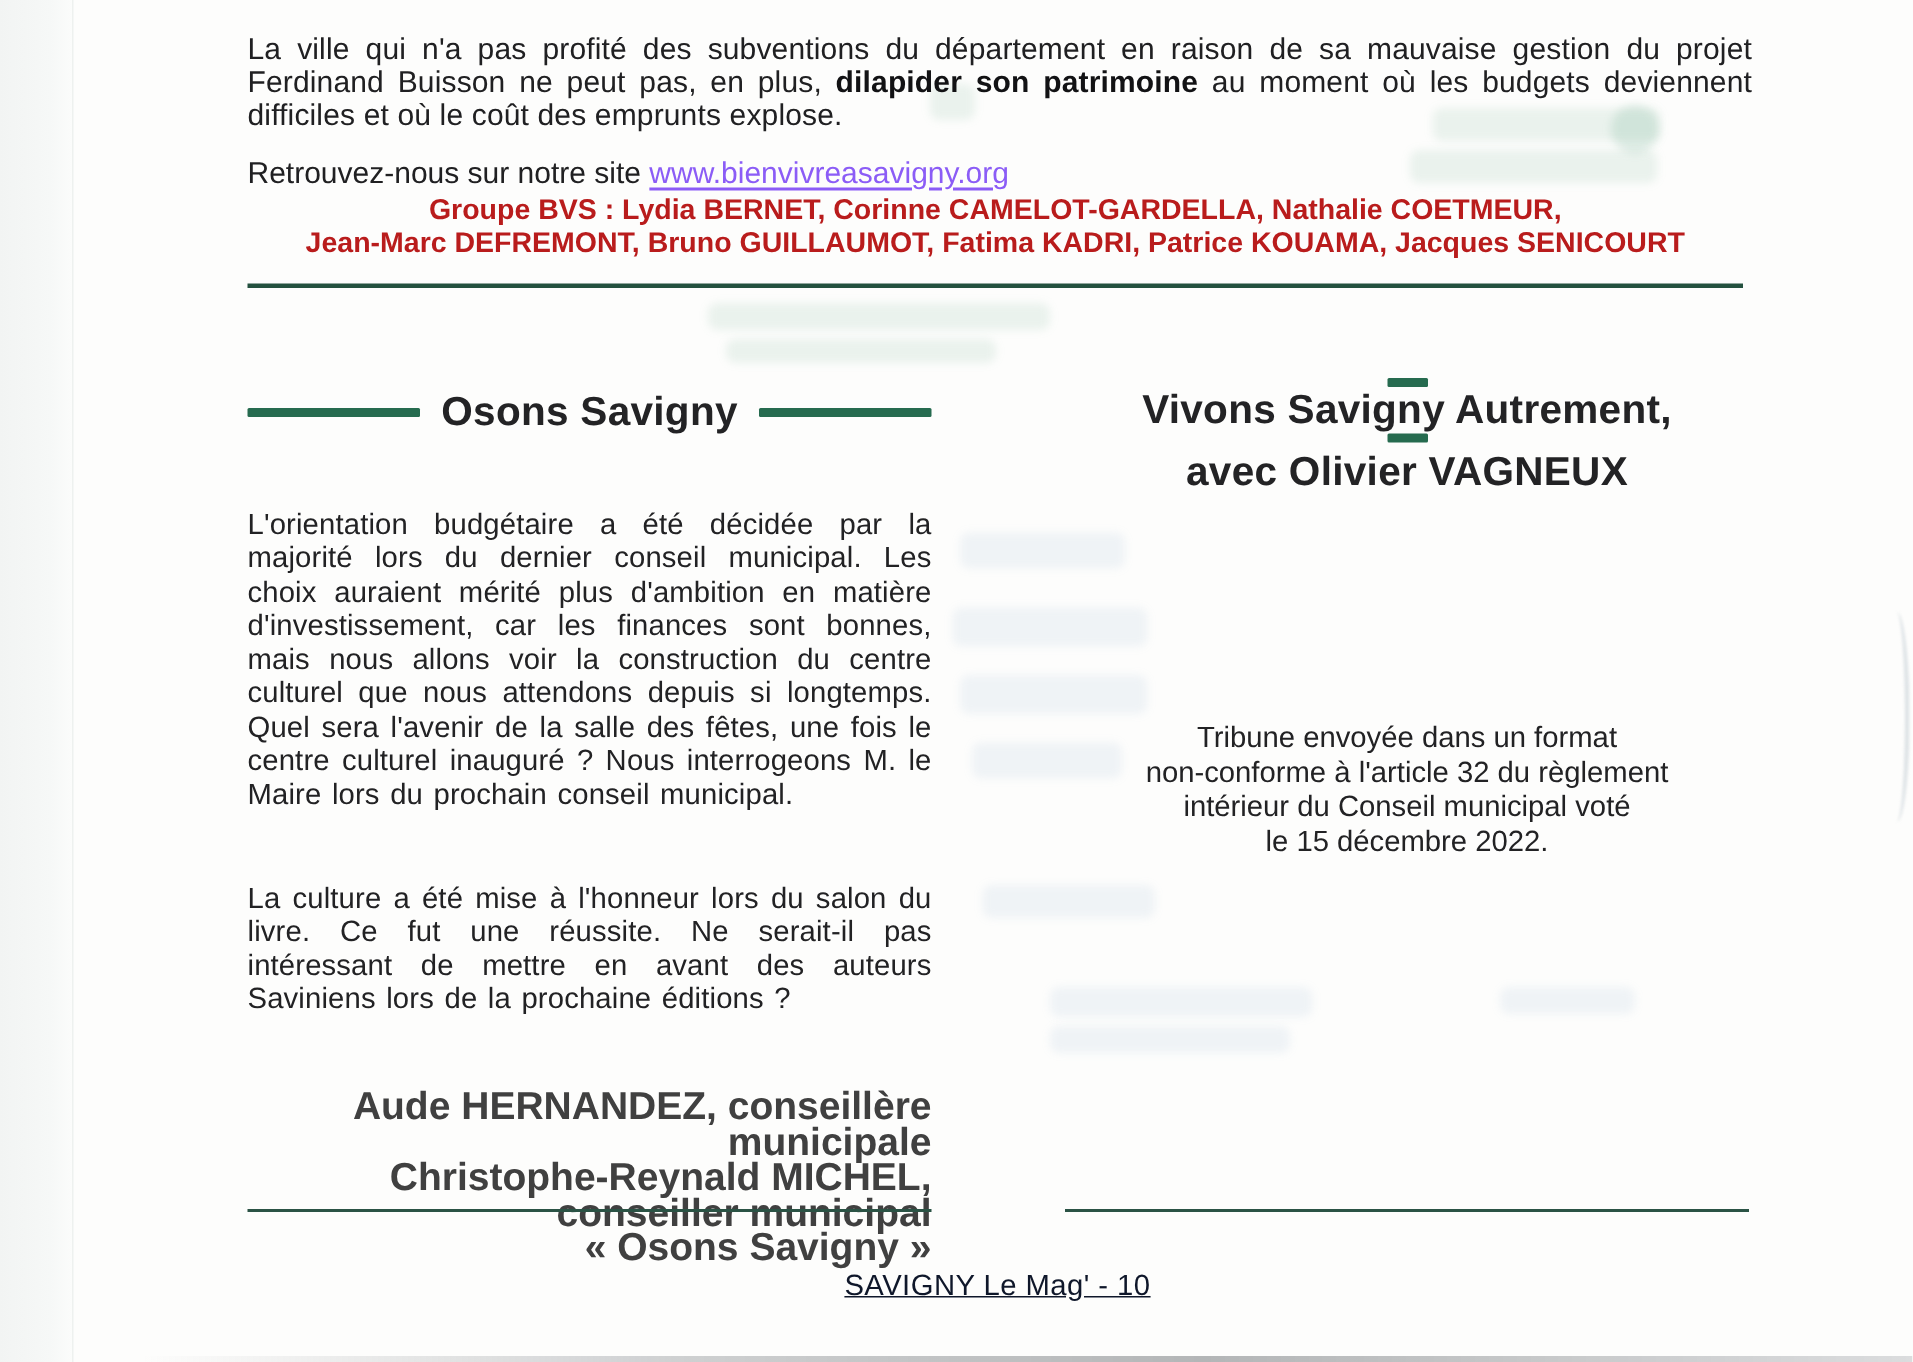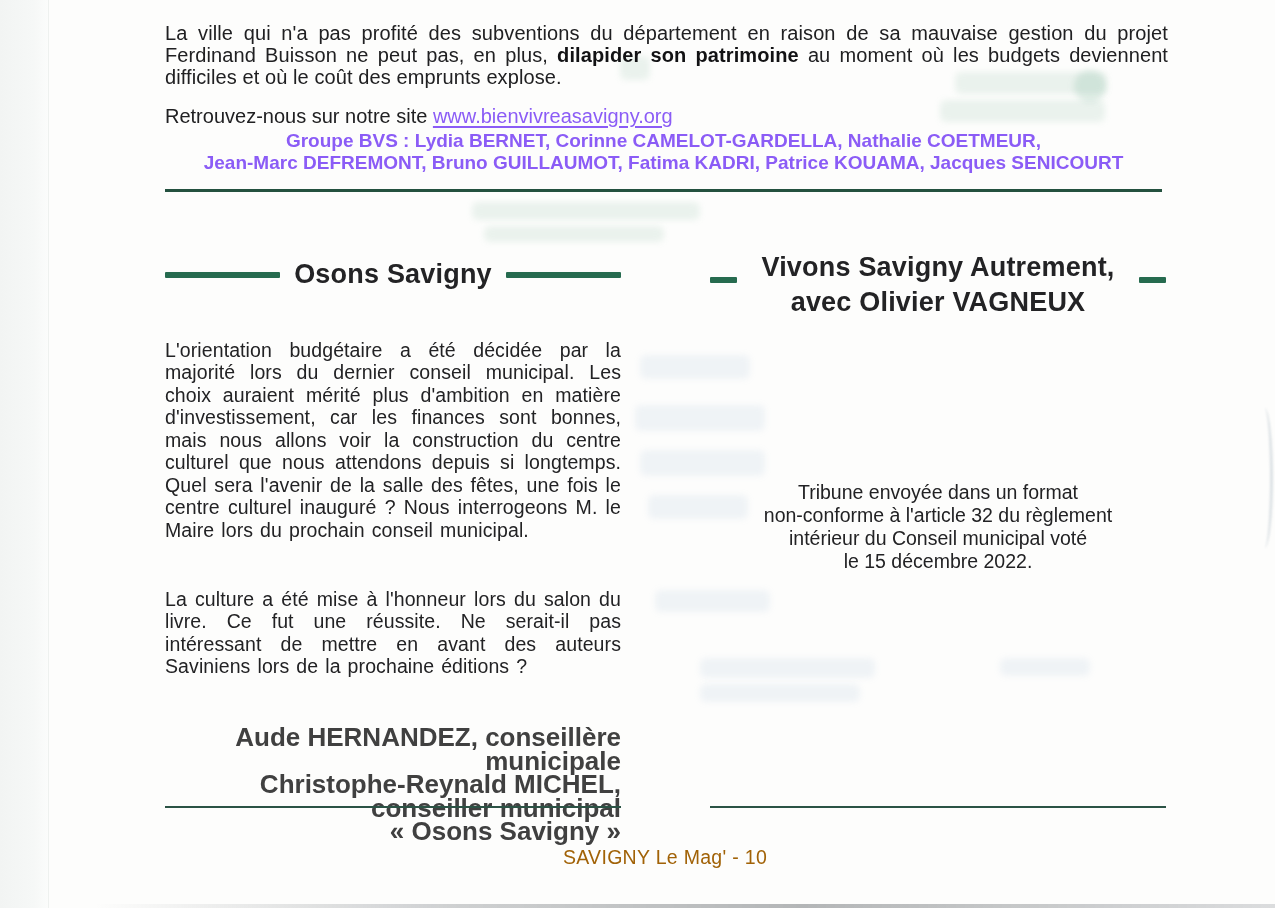--- a/index.html
+++ b/index.html
@@ -70,21 +70,21 @@
   .site-line a {
     color: #8b5cf6;
     text-underline-offset: 3px;
   }
   .group-signature {
     position: absolute;
     left: 165px; top: 130px; width: 997px;
     text-align: center;
     font-size: 19px; line-height: 22px;
     font-weight: bold;
-    color: #8b5cf6;
+    color: #b91c1c;
   }
   .rule-top {
     position: absolute;
     left: 165px; top: 189px; width: 997px; height: 3px;
     background: #24513f;
   }
   
   .col-heading {
     position: absolute;
     display: flex;
@@ -103,21 +103,21 @@
   .left-heading .dash { flex: 1; }
   .left-heading .ht { margin: 4px 14px; white-space: nowrap; }
 
   .right-heading {
     position: absolute;
     left: 710px; top: 252px; width: 456px;
     font-weight: bold; font-size: 27px; color: #232325;
     text-align: center; letter-spacing: 0.2px;
   }
   .right-heading .line1 {
-    display: flex; align-items: flex-end; justify-content: space-between;
+    display: flex; align-items: center; justify-content: space-between; flex-direction: column;
   }
   .right-heading .dash {
     width: 27px; height: 6px; background: #266b4f; border-radius: 1px; flex: 0 0 auto;
   }
   .right-heading .ht { white-space: nowrap; margin: 0 6px; }
   .right-heading .line2 { margin-top: 4px; }
 
   .body-par {
     position: absolute;
     left: 165px; width: 456px;
@@ -163,22 +163,23 @@
     font-style: italic;
     font-size: 19.5px; line-height: 23.5px;
     white-space: pre-line;
     color: #1b1b1d;
   }
   .footer {
     position: absolute;
     left: 165px; top: 846px; width: 1000px;
     text-align: center;
     font-size: 19.5px;
-    color: #a16207;
+    color: #0f172a;
     letter-spacing: 0.3px;
+    text-decoration: underline;
   }
 </style>
 </head>
 <body>
 
 <div class="page">
 
   <div class="scan-strip-left"></div>
   <div class="scan-edge-right"></div>
   <div class="scan-edge-bottom"></div>

